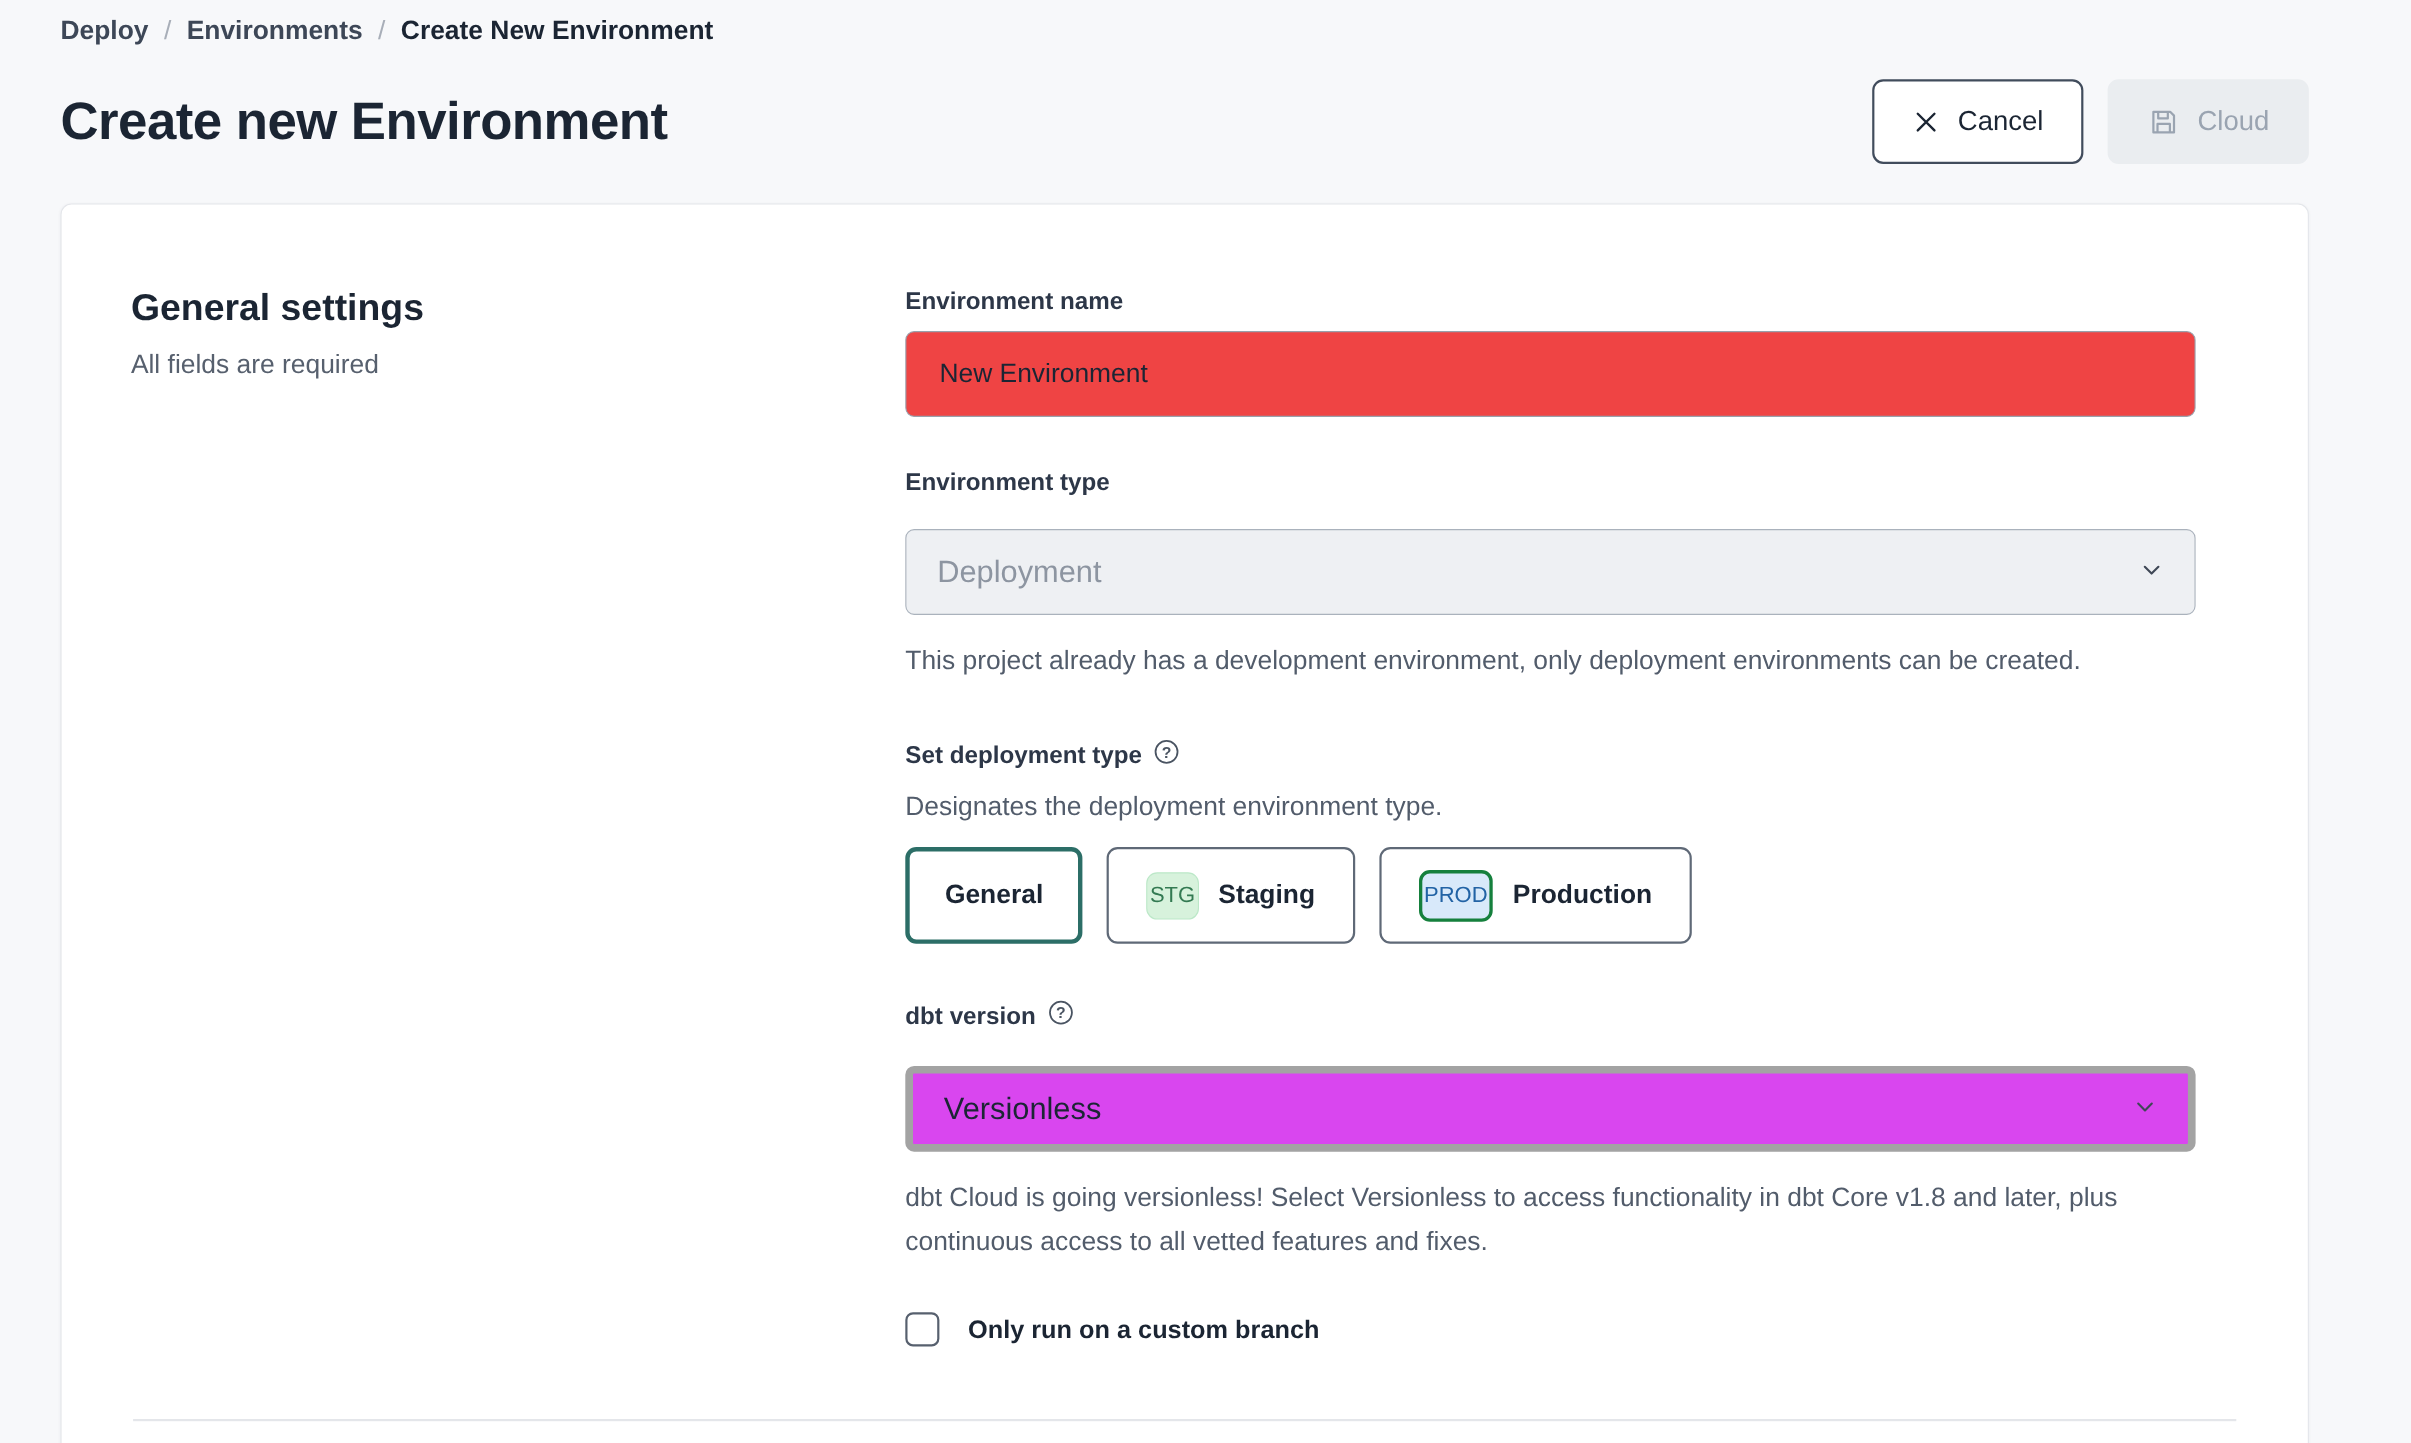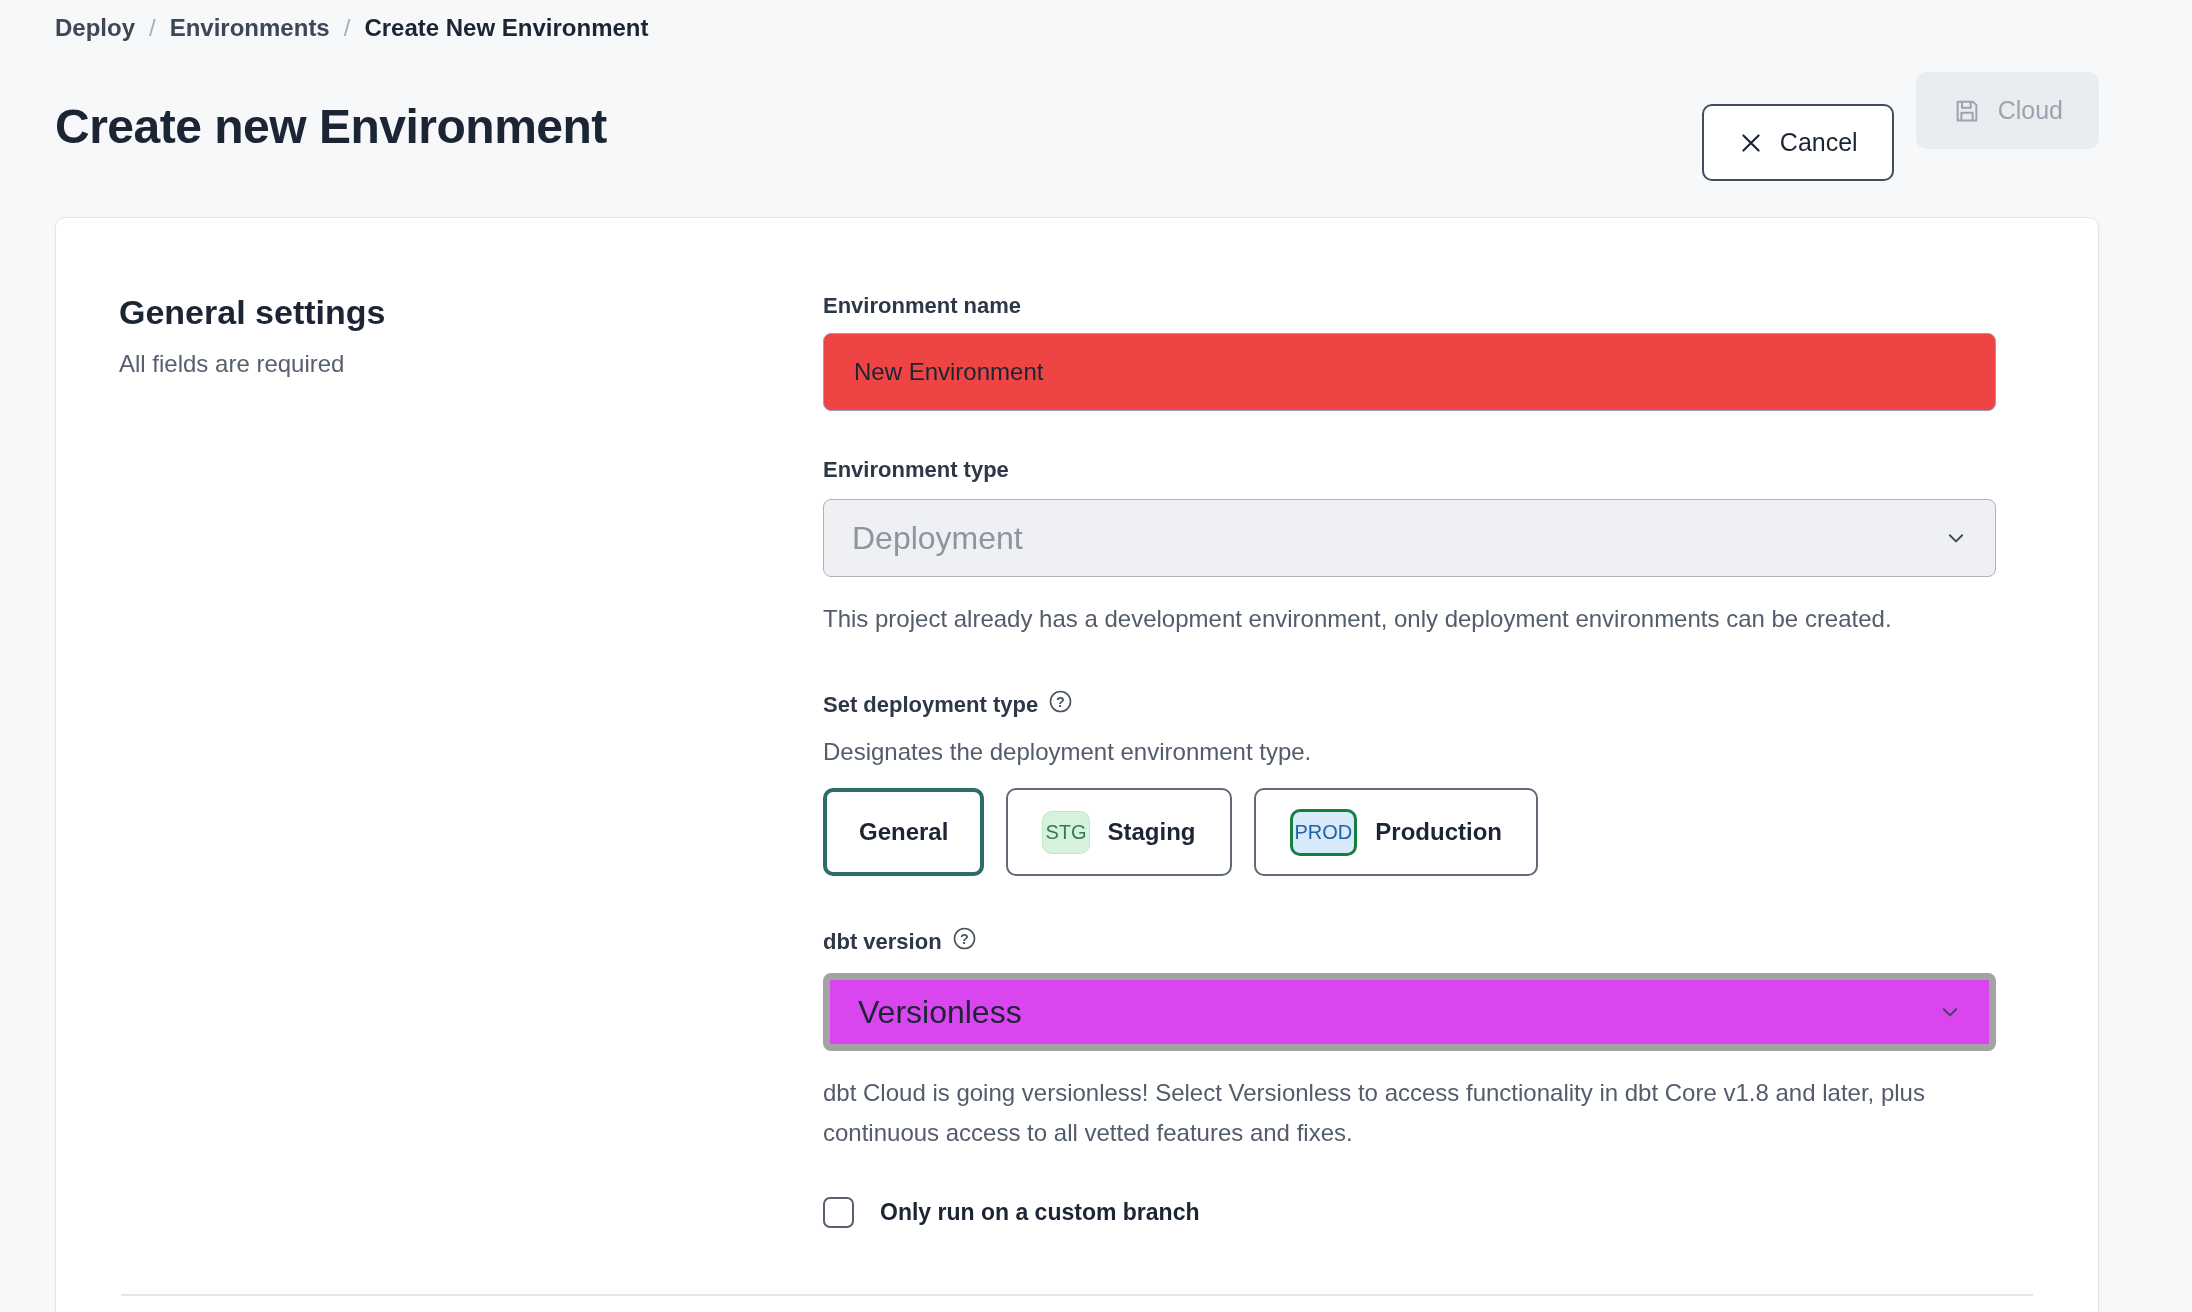--- a/index.html
+++ b/index.html
@@ -17,40 +17,40 @@
   .breadcrumb .crumb { cursor:pointer; }
   .breadcrumb .current { color:#1b2533; }
 
   
   .header-row { display:flex; justify-content:space-between; align-items:center; margin-top:30px; }
   .page-title { font-size:48px; font-weight:700; color:#1b2533; letter-spacing:-0.5px; }
   .header-actions { display:flex; gap:22px; }
   .btn { display:flex; align-items:center; gap:16px; height:77px; padding:0 34px;
          border-radius:10px; font-size:25px; font-weight:400; cursor:pointer;
          font-family:"Liberation Sans", sans-serif; }
-  .btn-cancel { background:#ffffff; border:2px solid #414c5c; color:#1b2533;margin-top:32px; }
+  .btn-cancel { background:#ffffff; border:2px solid #414c5c; color:#1b2533; }
   .btn-save { background:#eaedf0; border:2px solid #eaedf0; color:#9aa4b1; cursor:default; }
   .btn svg { display:block; }
 
   
   .card { margin-top:36px; width:2044px; height:1240px; background:#ffffff;
           border:1px solid #e4e6ea; border-radius:10px;
           box-shadow:0 1px 3px rgba(20,30,50,0.05); }
   .card-inner { display:flex; padding:75px 63px 0 63px; }
   .col-left { flex:0 0 704px; }
   .section-heading { font-size:34px; font-weight:700; color:#1b2533; }
   .section-subheading { margin-top:18px; font-size:24px; color:#57606e; }
   .col-right { width:1173px; }
 
   .field-label { font-size:22px; font-weight:700; color:#2d3748; display:flex; align-items:center; gap:10px; }
   .text-input { margin-top:14px; width:1173px; height:78px; border:1px solid #99a1ac; border-radius:8px;
                 background:#ef4444; font-size:24px; color:#1b2534; padding:16px 30px;
                 font-family:"Liberation Sans", sans-serif; outline:none; }
-  .select { margin-top:16px; width:1173px; height:78px; border-radius:8px; display:flex;
-            align-items:center; justify-content:space-between; padding:0 28px; font-size:32px; cursor:pointer;text-align:center; }
+  .select { margin-top:30px; width:1173px; height:78px; border-radius:8px; display:flex;
+            align-items:center; justify-content:space-between; padding:0 28px; font-size:28px; cursor:pointer;text-align:center; }
   .select-disabled { background:#eef0f3; border:1px solid #aab2bc; color:#8d95a1; cursor:default; }
   .select-enabled { background:#d946ef; border:7px solid #a3a3a3; color:#1b2534; }
   .helper { margin-top:22px; font-size:24px; line-height:40px; color:#525c6b; }
   .helper-wrap { max-width:1150px; }
   .gap-lg { margin-top:46px; }
   .gap-xl { margin-top:50px; }
 
   .seg-desc { margin-top:18px; font-size:24px; color:#525c6b; }
   .seg-row { margin-top:22px; display:flex; gap:22px; align-items:stretch; }
   .seg-btn { display:flex; align-items:center; gap:18px; height:88px; padding:0 34px;

